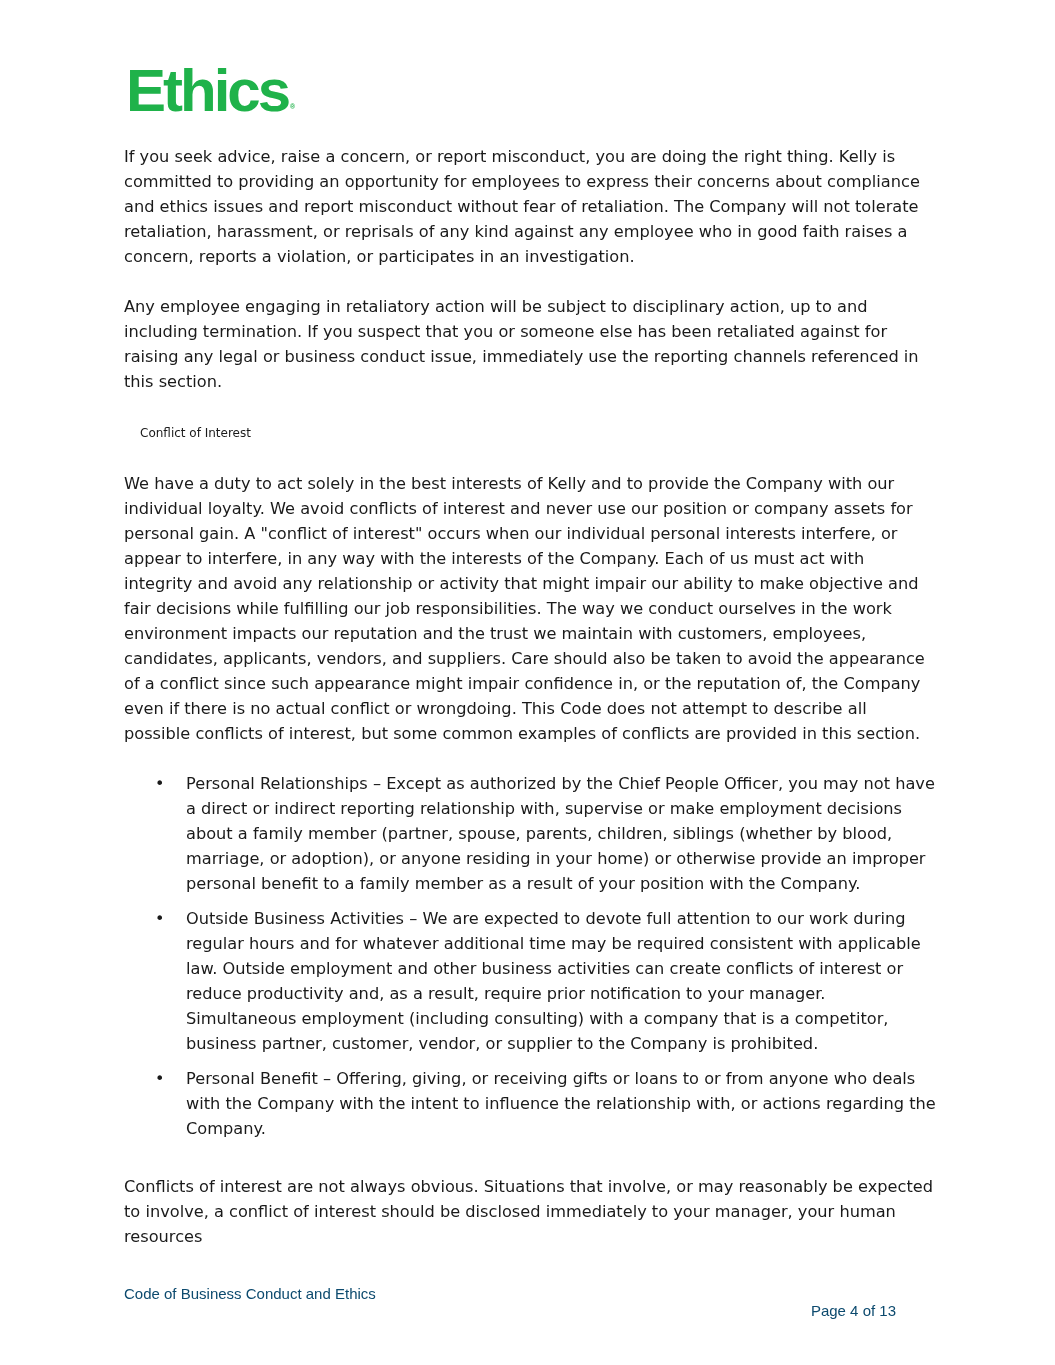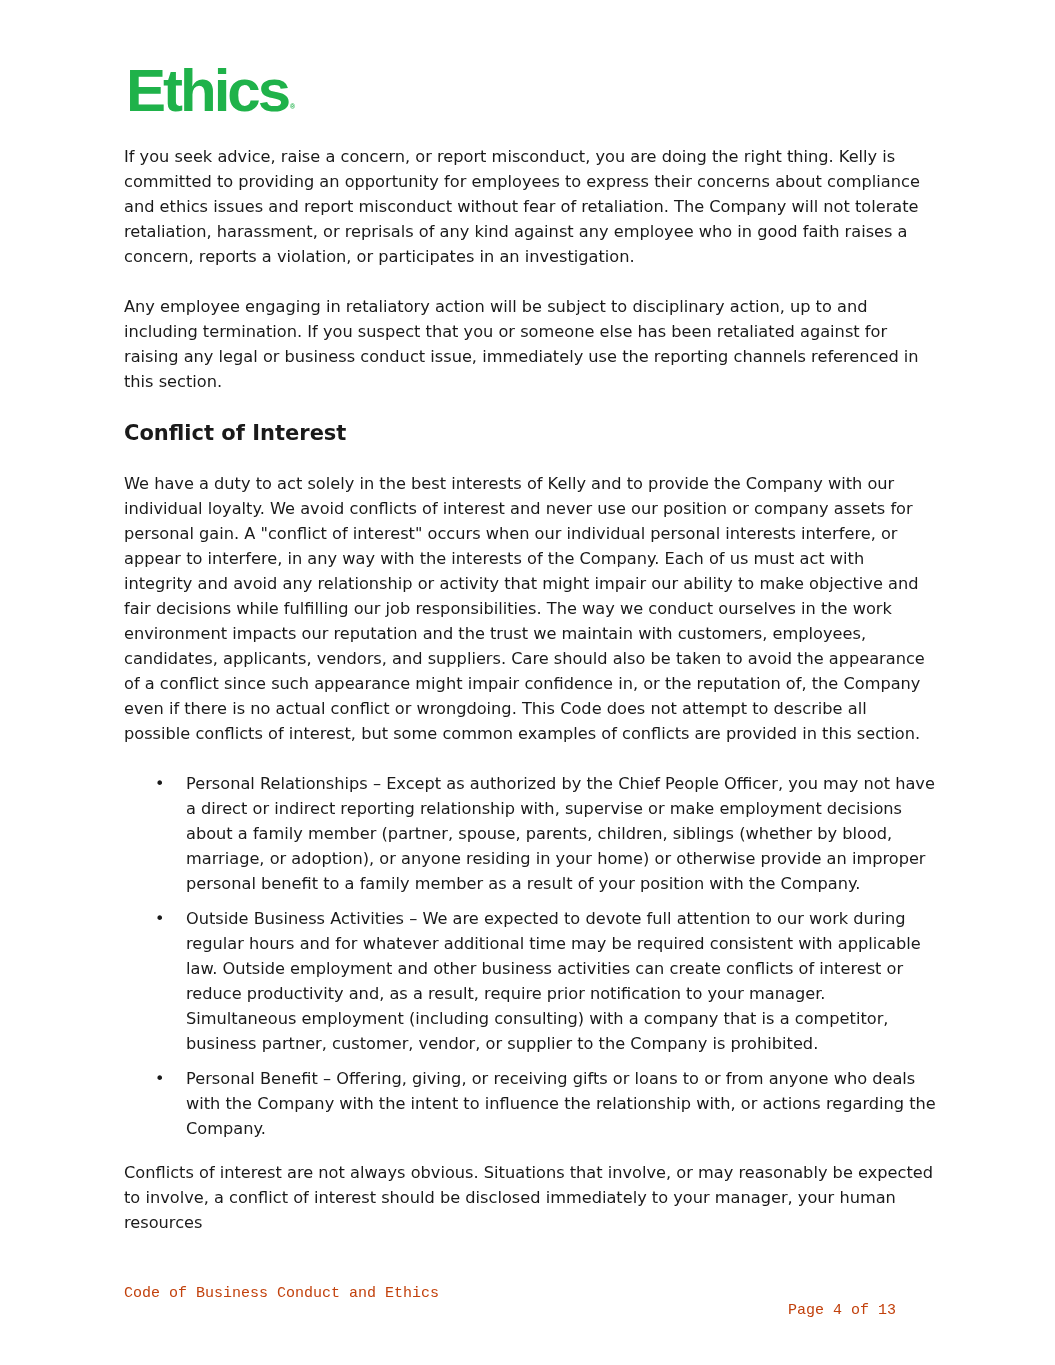--- a/index.html
+++ b/index.html
@@ -6,27 +6,27 @@
   body { width: 1055px; height: 1365px; position: relative; overflow: hidden;
          font-family: "DejaVu Sans", sans-serif; color: #1a1a1a; }
   .logo { position: absolute; left: 126px; top: 60px; height: 62px;
           font-family: "Liberation Sans", sans-serif; font-weight: bold;
           font-size: 60px; line-height: 62px; letter-spacing: -3px; color: #1fb24a; }
   .logo .reg { font-size: 7px; letter-spacing: 0; vertical-align: 2px; margin-left: 2px; }
   .content { position: absolute; left: 124px; top: 144px; width: 812px;
              font-size: 16.2px; line-height: 25px; }
   p { margin: 0; }
   .gap { height: 25px; }
-  h2 { margin: 0; font-size: 21px; font-weight: bold; line-height: 28px; margin-top: 25px; margin-bottom: 24px; }
+  h2 { margin: 16px; font-size: 12px; font-weight: normal; line-height: 28px; margin-top: 25px; margin-bottom: 24px; }
   ul { list-style: none; margin: 25px 0 0 0; padding: 0; }
   li { position: relative; padding-left: 62px; margin-bottom: 10px; }
   li .bullet { position: absolute; left: 31px; top: 0; font-size: 16px; }
-  .after-list { margin-top: 19px; }
+  .after-list { margin-top: 33px; }
   .footer { position: absolute; top: 1285px; left: 124px; width: 772px;
-            font-family: Liberation Mono, monospace; font-size: 15px; color: #c2410c; }
+            font-family: Liberation Sans, sans-serif; font-size: 15px; color: #0c4a6e; }
   .footer .right { position: absolute; right: 0; top: 17px; }
 </style>
 </head>
 <body>
 
 <div class="logo"><span>Ethics</span><span class="reg">®</span></div>
 
 <div class="content">
   <p>If you seek advice, raise a concern, or report misconduct, you are doing the right thing. Kelly is committed to providing an opportunity for employees to express their concerns about compliance and ethics issues and report misconduct without fear of retaliation. The Company will not tolerate retaliation, harassment, or reprisals of any kind against any employee who in good faith raises a concern, reports a violation, or participates in an investigation.</p>
   <div class="gap"></div>

